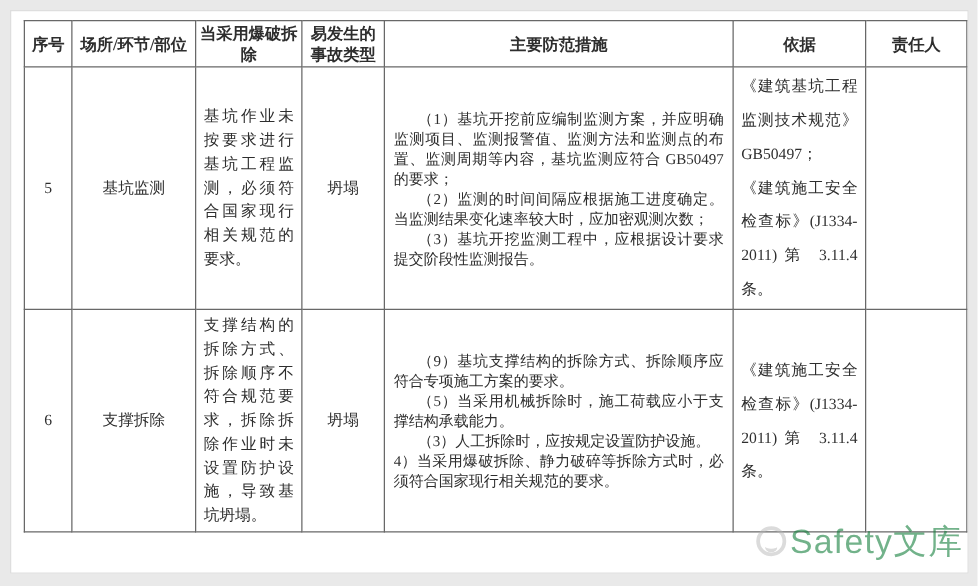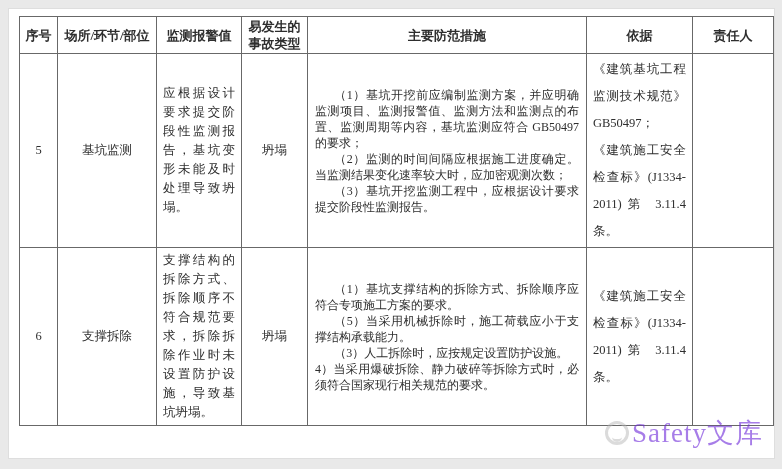--- a/index.html
+++ b/index.html
@@ -47,22 +47,22 @@
     font-size:12px; line-height:16px; text-align:justify; padding:2px 7px;
   }
   td.meas p { margin:0; }
   td.meas p.ind { text-indent:1.6em; }
   td.basis {
     font-size:12.5px; line-height:27px; text-align:justify; padding:2px 6px;font-family:Liberation Serif, serif;
   }
   .watermark {
     position:absolute; left:596px; top:406px;
     display:flex; align-items:center; gap:3px;
-    color:#6d28d9; opacity:0.6;
-    font-family:Liberation Serif, serif;
+    color:#15803d; opacity:0.6;
+    font-family:Liberation Sans, sans-serif;
     font-size:27px; letter-spacing:1px; white-space:nowrap;
     pointer-events:none;
   }
   .watermark .logo {
     width:24px; height:24px; border:3px solid #b4b4b4; border-radius:50%;
     display:inline-block; position:relative; opacity:.8;
   }
   .watermark .logo::after{
     content:""; position:absolute; left:4px; top:10px; width:10px; height:5px;
     border-bottom:3px solid #b4b4b4; border-radius:0 0 8px 8px;
@@ -80,52 +80,52 @@
         <col class="c4">
       <col class="c5">
         <col class="c6">
         <col class="c7">
     </colgroup>
 
     <tbody>
         <tr class="h-head">
       <th>序号</th>
       <th>场所/环节/部位</th>
-      <th>监测报警值</th>
+      <th>当采用爆破拆除</th>
       <th>易发生的事故类型</th>
       <th>主要防范措施</th>
       <th>依据</th>
       <th>责任人</th>
     </tr>
 
 
     <tr class="h-r5">
       <td class="center">5</td>
       <td class="center">基坑监测</td>
-      <td class="haz">应根据设计要求提交阶段性监测报告，基坑变形未能及时处理导致坍塌。</td>
+      <td class="haz">基坑作业未按要求进行基坑工程监测，必须符合国家现行相关规范的要求。</td>
       <td class="center">坍塌</td>
       <td class="meas">
         <p class="ind">（1）基坑开挖前应编制监测方案，并应明确监测项目、监测报警值、监测方法和监测点的布置、监测周期等内容，基坑监测应符合 GB50497 的要求；</p>
         <p class="ind">（2）监测的时间间隔应根据施工进度确定。当监测结果变化速率较大时，应加密观测次数；</p>
         <p class="ind">（3）基坑开挖监测工程中，应根据设计要求提交阶段性监测报告。</p>
       </td>
       <td class="basis">
         <div>《建筑基坑工程监测技术规范》GB50497；</div>
         <div>《建筑施工安全检查标》(J1334-2011)第 3.11.4 条。</div>
       </td>
       <td class="center"></td>
     </tr>
 
     <tr class="h-r6">
       <td class="center">6</td>
       <td class="center">支撑拆除</td>
       <td class="haz">支撑结构的拆除方式、拆除顺序不符合规范要求，拆除拆除作业时未设置防护设施，导致基坑坍塌。</td>
       <td class="center">坍塌</td>
       <td class="meas">
-        <p class="ind">（1）基坑支撑结构的拆除方式、拆除顺序应符合专项施工方案的要求。</p>
+        <p class="ind">（9）基坑支撑结构的拆除方式、拆除顺序应符合专项施工方案的要求。</p>
         <p class="ind">（5）当采用机械拆除时，施工荷载应小于支撑结构承载能力。</p>
         <p class="ind">（3）人工拆除时，应按规定设置防护设施。</p>
         <p>4）当采用爆破拆除、静力破碎等拆除方式时，必须符合国家现行相关规范的要求。</p>
       </td>
       <td class="basis">
         <div>《建筑施工安全检查标》(J1334-2011)第 3.11.4 条。</div>
       </td>
       <td class="center"></td>
     </tr>
 

